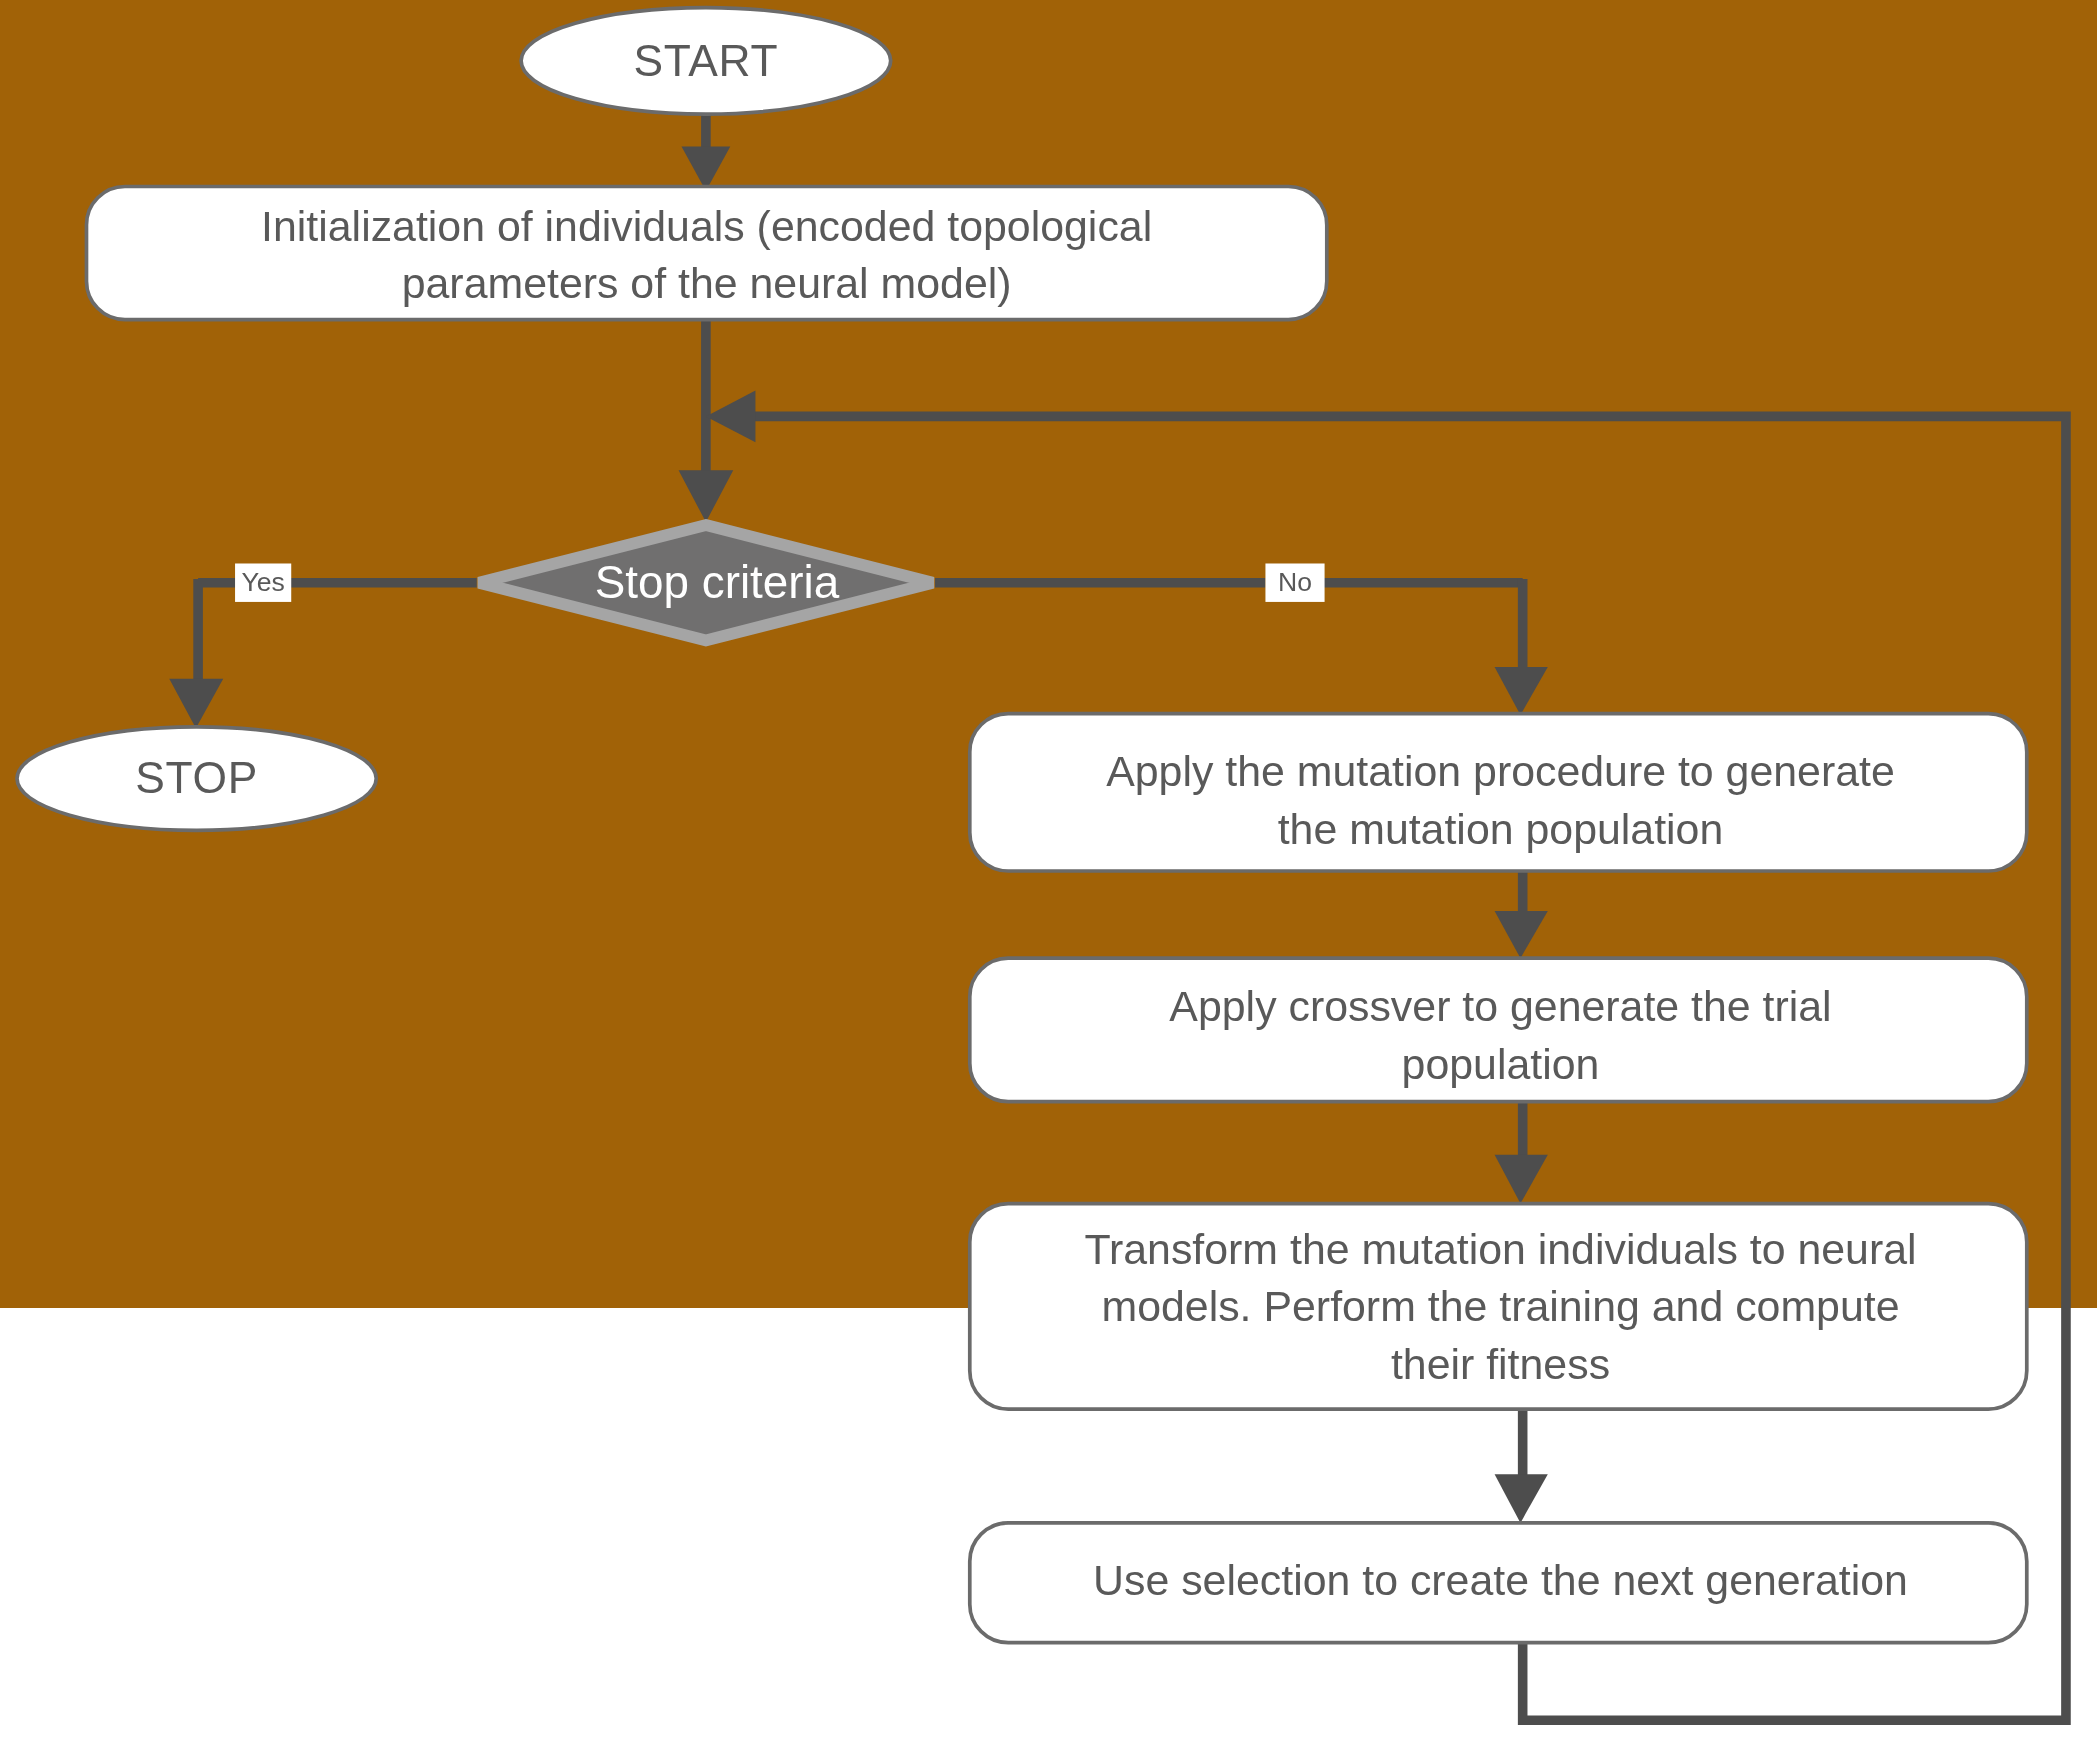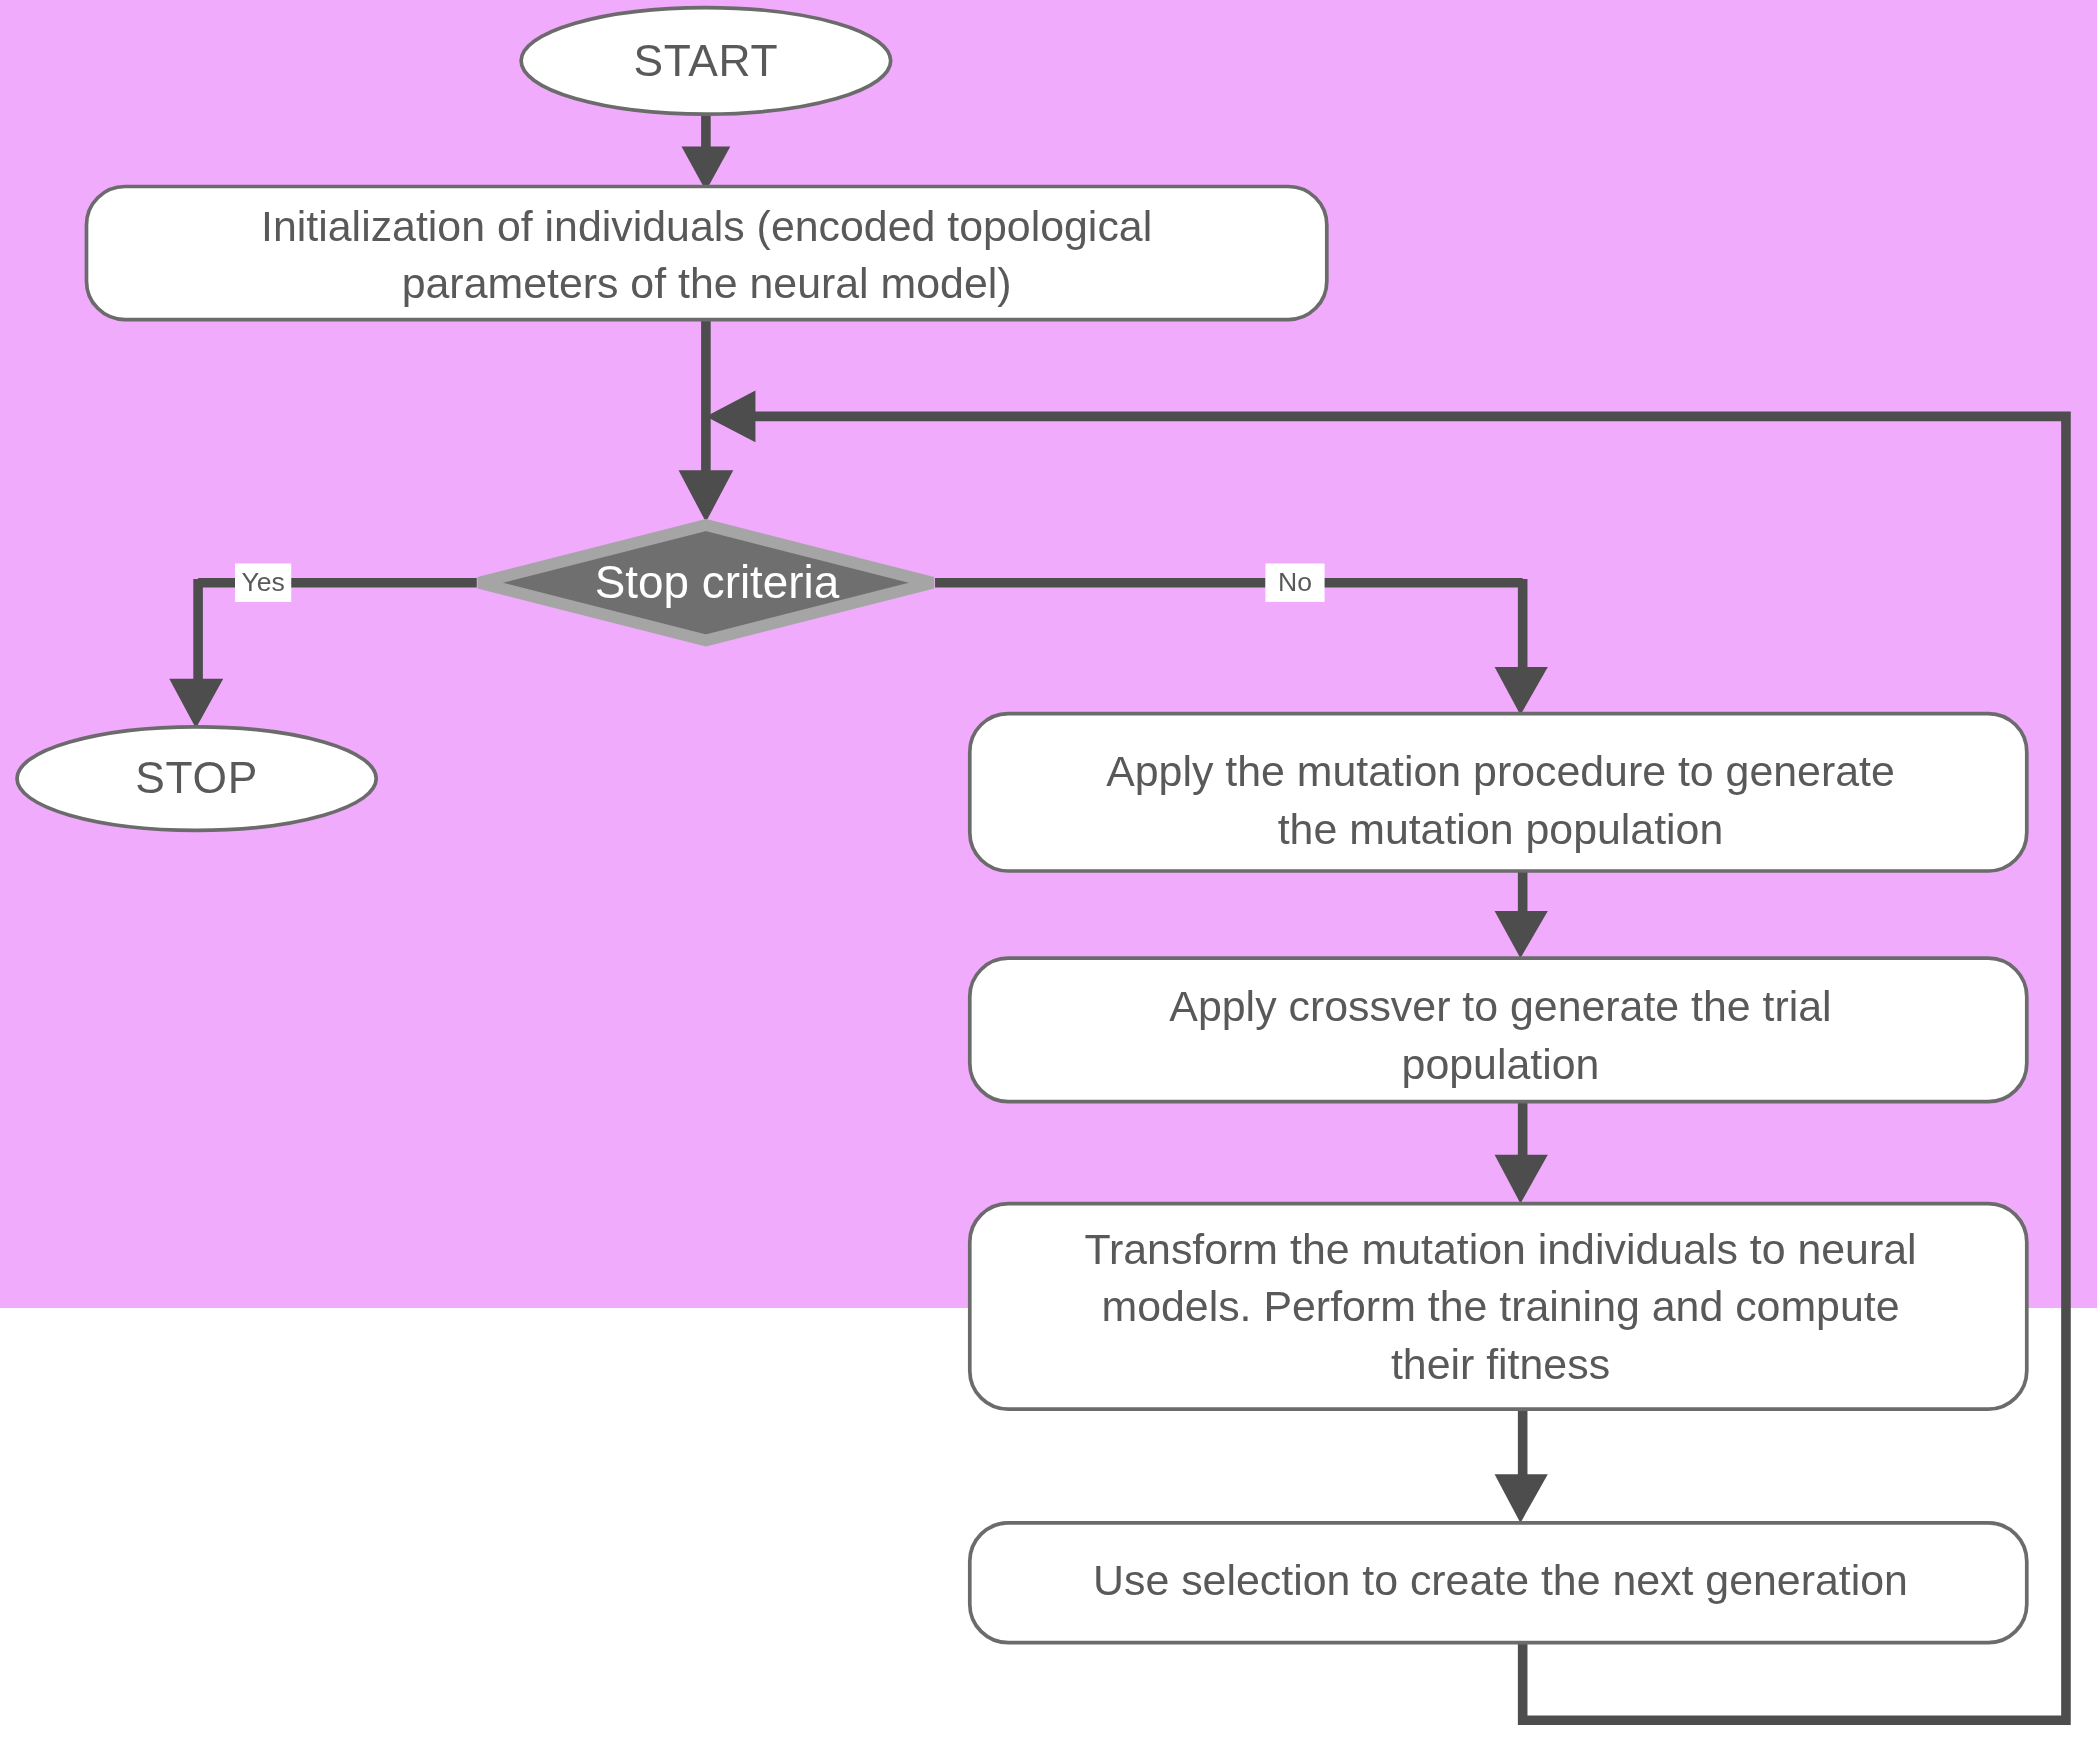--- a/index.html
+++ b/index.html
@@ -11,21 +11,21 @@
   body {
     width: 2097px;
     height: 1756px;
     overflow: hidden;
     font-family: "Liberation Sans", sans-serif;
   }
   #flowchart-root {
     position: relative;
     width: 2097px;
     height: 1308px;
-    background: #f0abfc;
+    background: #a16207;
   }
   svg.chart-canvas {
     position: absolute;
     top: 0;
     left: 0;
     width: 2097px;
     height: 1756px;
     display: block;
   }
   .node-shape {

